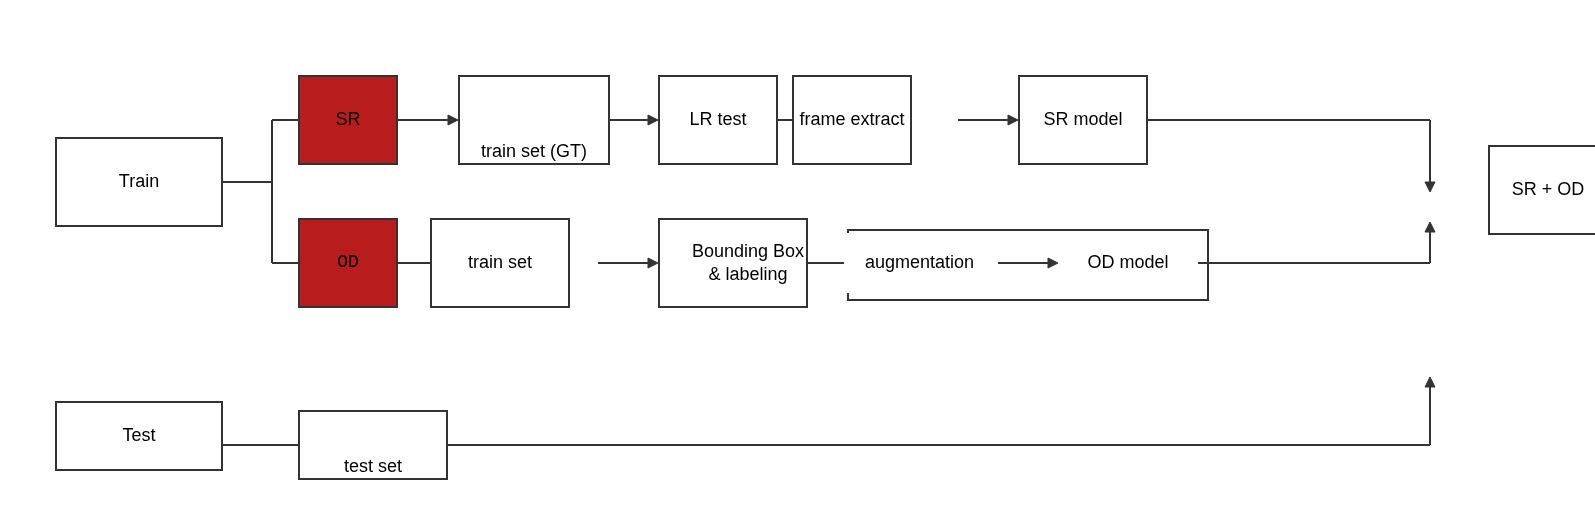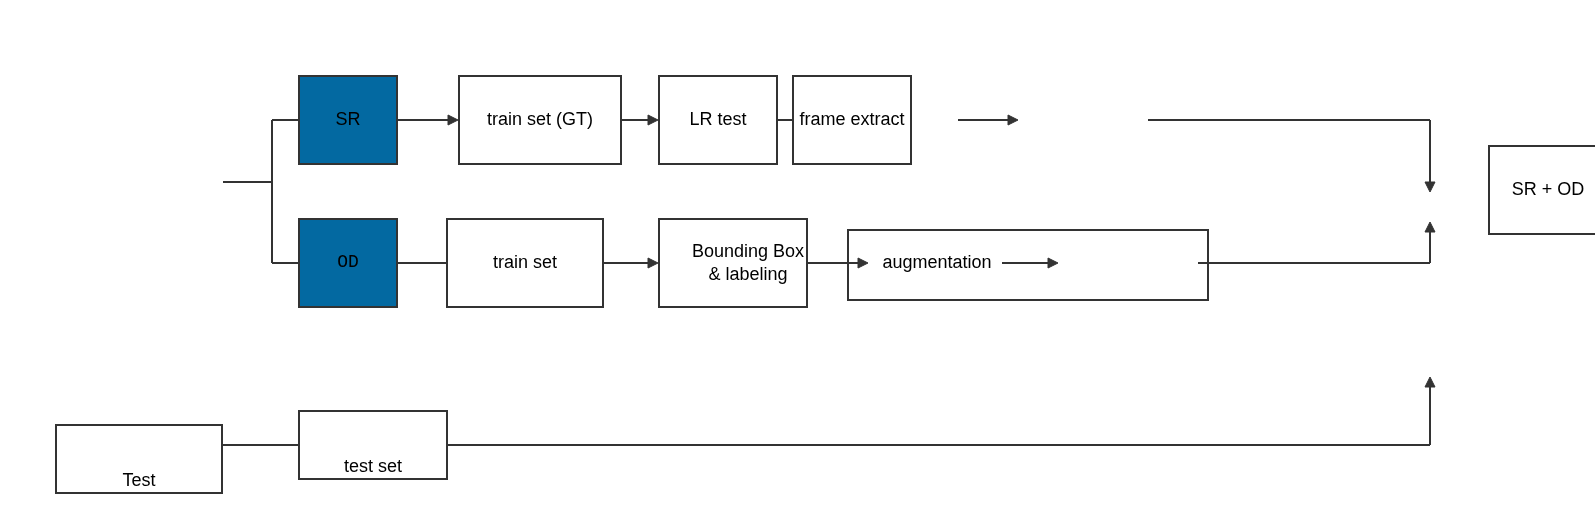--- a/index.html
+++ b/index.html
@@ -21,21 +21,21 @@
       border: 2px solid #333;
       display: flex;
       align-items: center;
       justify-content: center;
       text-align: center;
       font-size: 18px;
       background: #fff;
       line-height: 1.3;
     }
     .box-blue {
-      background: #0369a1;
+      background: #b91c1c;
       border: 2px solid #333;
     }
     svg.connections {
       position: absolute;
       top: 0; left: 0;
       width: 1595px;
       height: 532px;
       pointer-events: none;
     }
     svg.connections line, svg.connections path, svg.connections polyline {
@@ -97,62 +97,71 @@
 
     <rect x="848" y="230" width="360" height="70" fill="none" stroke="#333" stroke-width="2"></rect>
 
     <line x1="223" y1="445" x2="298" y2="445"></line>
 
     <line x1="448" y1="445" x2="1430" y2="445"></line>
     <line x1="1430" y1="445" x2="1430" y2="387"></line>
     <polygon points="1425,387 1430,377 1435,387"></polygon>
   </svg>
 
+  <div class="box" style="left:55px; top:137px; width:168px; height:90px;">
+    <span>Train</span>
+  </div>
 
   <div class="box box-blue" style="left:298px; top:75px; width:100px; height:90px;">
     <span>SR</span>
   </div>
 
   <div class="box box-blue" style="left:298px; top:218px; width:100px; height:90px;font-family:Liberation Mono, monospace;">
     <span>OD</span>
   </div>
 
-  <div class="box" style="left:458px; top:75px; width:164px; height:90px;">
+  <div class="box" style="left:458px; top:75px; width:152px; height:90px;align-items:flex-end;">
     <span>train set (GT)</span>
   </div>
 
   <div class="box" style="left:658px; top:75px; width:120px; height:90px;">
     <span>LR test</span>
   </div>
 
   <div class="box" style="left:792px; top:75px; width:120px; height:90px;">
     <span>frame
 extract</span>
   </div>
 
+  <div class="box" style="left:1018px; top:75px; width:130px; height:90px;">
+    <span>SR model</span>
+  </div>
 
-  <div class="box" style="left:446px; top:218px; width:158px; height:90px;">
+  <div class="box" style="left:430px; top:218px; width:140px; height:90px;">
     <span>train set</span>
   </div>
 
   <div class="box" style="left:658px; top:218px; width:150px; height:90px;padding-left:30px;">
     <span style="white-space:pre-line;">Bounding Box
 &amp; labeling</span>
   </div>
 
-  <div class="box" style="left:872px; top:233px; width:130px; height:60px; border:none;">
+  <div class="box" style="left:844px; top:233px; width:130px; height:60px; border:none;justify-content:flex-end;">
     <span>augmentation</span>
   </div>
 
+  <div class="box" style="left:1058px; top:233px; width:140px; height:60px; border:none;">
+    <span>OD model</span>
+  </div>
 
   <div class="box" style="left:1488px; top:145px; width:120px; height:90px;">
     <span>SR + OD</span>
   </div>
 
-  <div class="box" style="left:55px; top:424px; width:168px; height:70px;align-items:flex-end;">
+  <div class="box" style="left:55px; top:401px; width:168px; height:70px;">
     <span>Test</span>
   </div>
 
   <div class="box" style="left:298px; top:410px; width:150px; height:70px;align-items:flex-end;">
     <span>test set</span>
   </div>
 
 </div>
 
 </body></html>

